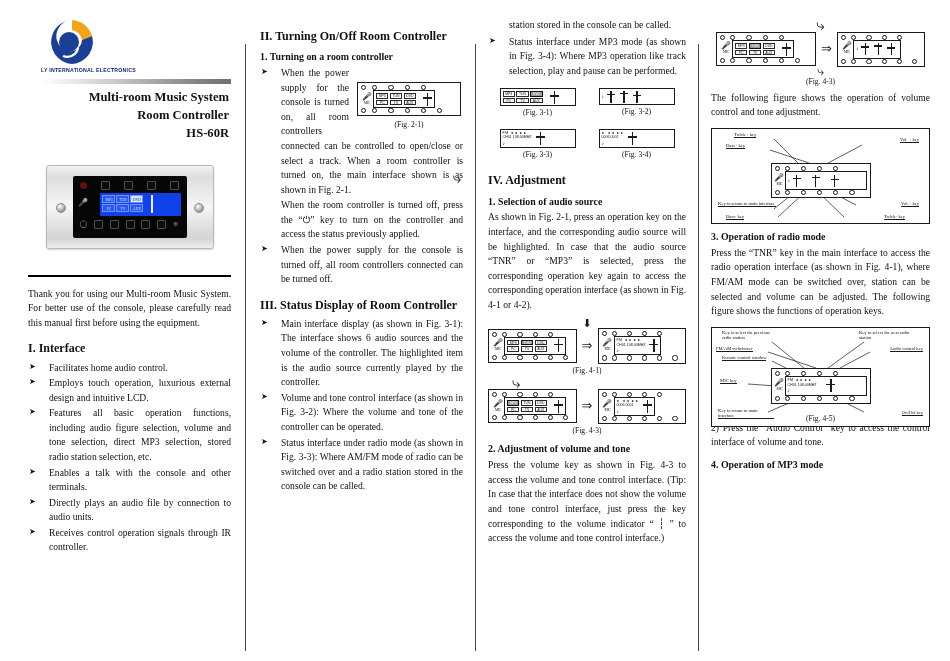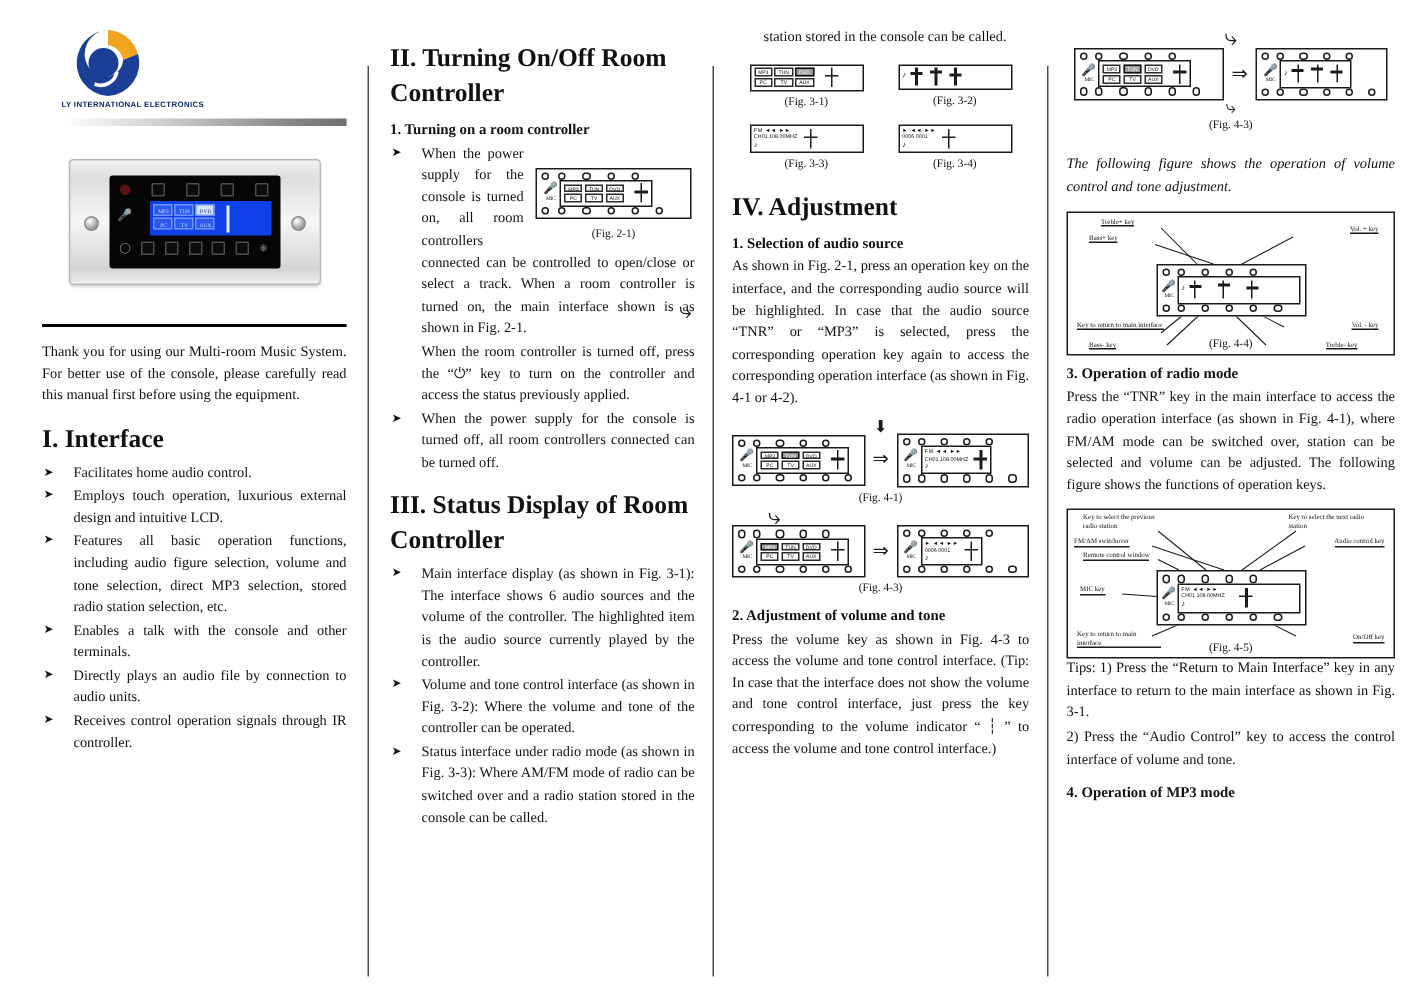--- a/index.html
+++ b/index.html
@@ -166,21 +166,21 @@
     border: none;
     border-top: 2.1px solid #000;
     margin: 26px 0 10px 0;
   }
   p.body {
     margin: 0 0 8px 0;
     text-align: justify;
     text-justify: inter-word;
   }
   h2.sec {
-    font-size: 17px;
+    font-size: 12px;
     font-weight: bold;
     margin: 10px 0 4px 0;
     line-height: 1.35;
   }
   h3.sub {
     font-size: 9.9px;
     font-weight: bold;
     margin: 6px 0 2px 0;
     line-height: 1.4;
   }
@@ -365,20 +365,25 @@
           <path d="M44 18 A22 22 0 0 1 24 46 A22 22 0 0 1 4 18 A22 22 0 0 1 24 2
                    A16 16 0 0 0 12 28 A12 12 0 0 0 34 22 Z" fill="#1c3f96"></path>
           <circle cx="21" cy="24" r="10" fill="#1c3f96"></circle>
           <path d="M30 30 A11 11 0 0 1 15 38" fill="none" stroke="#ffffff" stroke-width="2.4"></path>
         </svg>
       </div>
       <div class="logo-text">LY INTERNATIONAL ELECTRONICS</div>
       <div class="grad-bar"></div>
     </div>
 
+    <div class="title-block">
+      <div>Multi-room Music System</div>
+      <div>Room Controller</div>
+      <div>HS-60R</div>
+    </div>
 
     <div class="product-photo">
       <div class="photo-screw left"></div>
       <div class="photo-screw right"></div>
       <div class="photo-panel">
         <div class="pp-row top">
           <div class="pp-ir"></div>
           <div class="pp-key"></div>
           <div class="pp-key"></div>
           <div class="pp-key"></div>
@@ -496,20 +501,23 @@
       <li>Volume and tone control interface (as shown in Fig. 3-2): Where the volume and tone of the controller can be operated.</li>
       <li>Status interface under radio mode (as shown in Fig. 3-3): Where AM/FM mode of radio can be switched over and a radio station stored in the console can be called.</li>
     </ul>
   </div>
 
   <div class="divider"></div>
 
   <div class="col col3">
 
     <p class="body" style="padding-left:21px; margin-bottom:2px;">station stored in the console can be called.</p>
+    <ul class="bullets">
+      <li>Status interface under MP3 mode (as shown in Fig. 3-4): Where MP3 operation like track selection, play and pause can be performed.</li>
+    </ul>
 
     <div style="display:flex; justify-content:space-around; margin-top:6px;">
       <div class="fig">
         <div class="screen" style="width:76px;">
           <div class="src-grid">
             <div class="src-row">
               <div class="src-cell">MP3</div>
               <div class="src-cell">TUN</div>
               <div class="src-cell hl">DVD</div>
             </div>
@@ -808,21 +816,21 @@
             <div class="keycircle"></div>
           </div>
         </div>
       </div>
       <div style="text-align:center; line-height:0.6; margin-top:0px;">
         <span class="hook" style="font-size:12px;">⤷</span>
       </div>
       <div class="figcap">(Fig. 4-3)</div>
     </div>
 
-    <p class="body" style="margin-top:15px;font-style:italic;">The following figure shows the operation of volume control and tone adjustment.</p>
+    <p class="body" style="margin-top:3px;">The following figure shows the operation of volume control and tone adjustment.</p>
 
     <div class="callout-box" style="height:96px; margin-top:2px;">
       <div class="co-lbl" style="left:22px; top:3px;">Treble+ key</div>
       <div class="co-lbl" style="left:14px; top:14px;">Bass+ key</div>
       <div class="co-lbl" style="right:10px; top:8px;">Vol. + key</div>
 
       <svg class="leaders" width="208" height="96">
         <path d="M62 10 L86 34" stroke="#1a1a1a" stroke-width="0.7" fill="none"></path>
         <path d="M58 21 L97 34" stroke="#1a1a1a" stroke-width="0.7" fill="none"></path>
         <path d="M150 16 L116 34" stroke="#1a1a1a" stroke-width="0.7" fill="none"></path>
@@ -864,21 +872,20 @@
             <div class="keycircle"></div>
           </div>
         </div>
       </div>
 
       <div class="co-lbl multi" style="left:6px; top:72px; width:58px; white-space:normal;">Key to return to main interface</div>
       <div class="co-lbl" style="left:14px; top:85px;">Bass- key</div>
       <div class="co-lbl" style="right:24px; top:85px;">Treble- key</div>
       <div class="co-lbl" style="right:10px; top:72px;">Vol. - key</div>
 
-      <div class="figcap" style="position:absolute; left:0; right:0; bottom:1px;">(Fig. 4-4)</div>
     </div>
 
     <h3 class="sub">3. Operation of radio mode</h3>
     <p class="body">Press the “TNR” key in the main interface to access the radio operation interface (as shown in Fig. 4-1), where FM/AM mode can be switched over, station can be selected and volume can be adjusted. The following figure shows the functions of operation keys.</p>
 
     <div class="callout-box" style="height:100px; margin-top:2px;">
       <div class="co-lbl multi" style="left:10px; top:2px; width:54px; white-space:normal; border-bottom:none;">Key to select the previous radio station</div>
       <div class="co-lbl" style="left:4px; top:18px;">FM/AM switchover</div>
       <div class="co-lbl" style="left:10px; top:27px;">Remote control window</div>
       <div class="co-lbl multi" style="right:14px; top:2px; width:56px; white-space:normal; border-bottom:none;">Key to select the next radio station</div>
@@ -930,18 +937,17 @@
           </div>
         </div>
       </div>
 
       <div class="co-lbl multi" style="left:6px; top:80px; width:56px; white-space:normal;">Key to return to main interface</div>
       <div class="co-lbl" style="right:6px; top:82px;">On/Off key</div>
 
       <div class="figcap" style="position:absolute; left:0; right:0; bottom:1px;">(Fig. 4-5)</div>
     </div>
 
-    <p class="body tips">Tips: 1) Press the “Return to Main Interface” key in any interface to return to the main interface as shown in Fig. 3-1.</p>
     <p class="body" style="margin-top:-6px;">2) Press the “Audio Control” key to access the control interface of volume and tone.</p>
     <h3 class="sub">4. Operation of MP3 mode</h3>
   </div>
 
 </div>
 
 </body></html>

